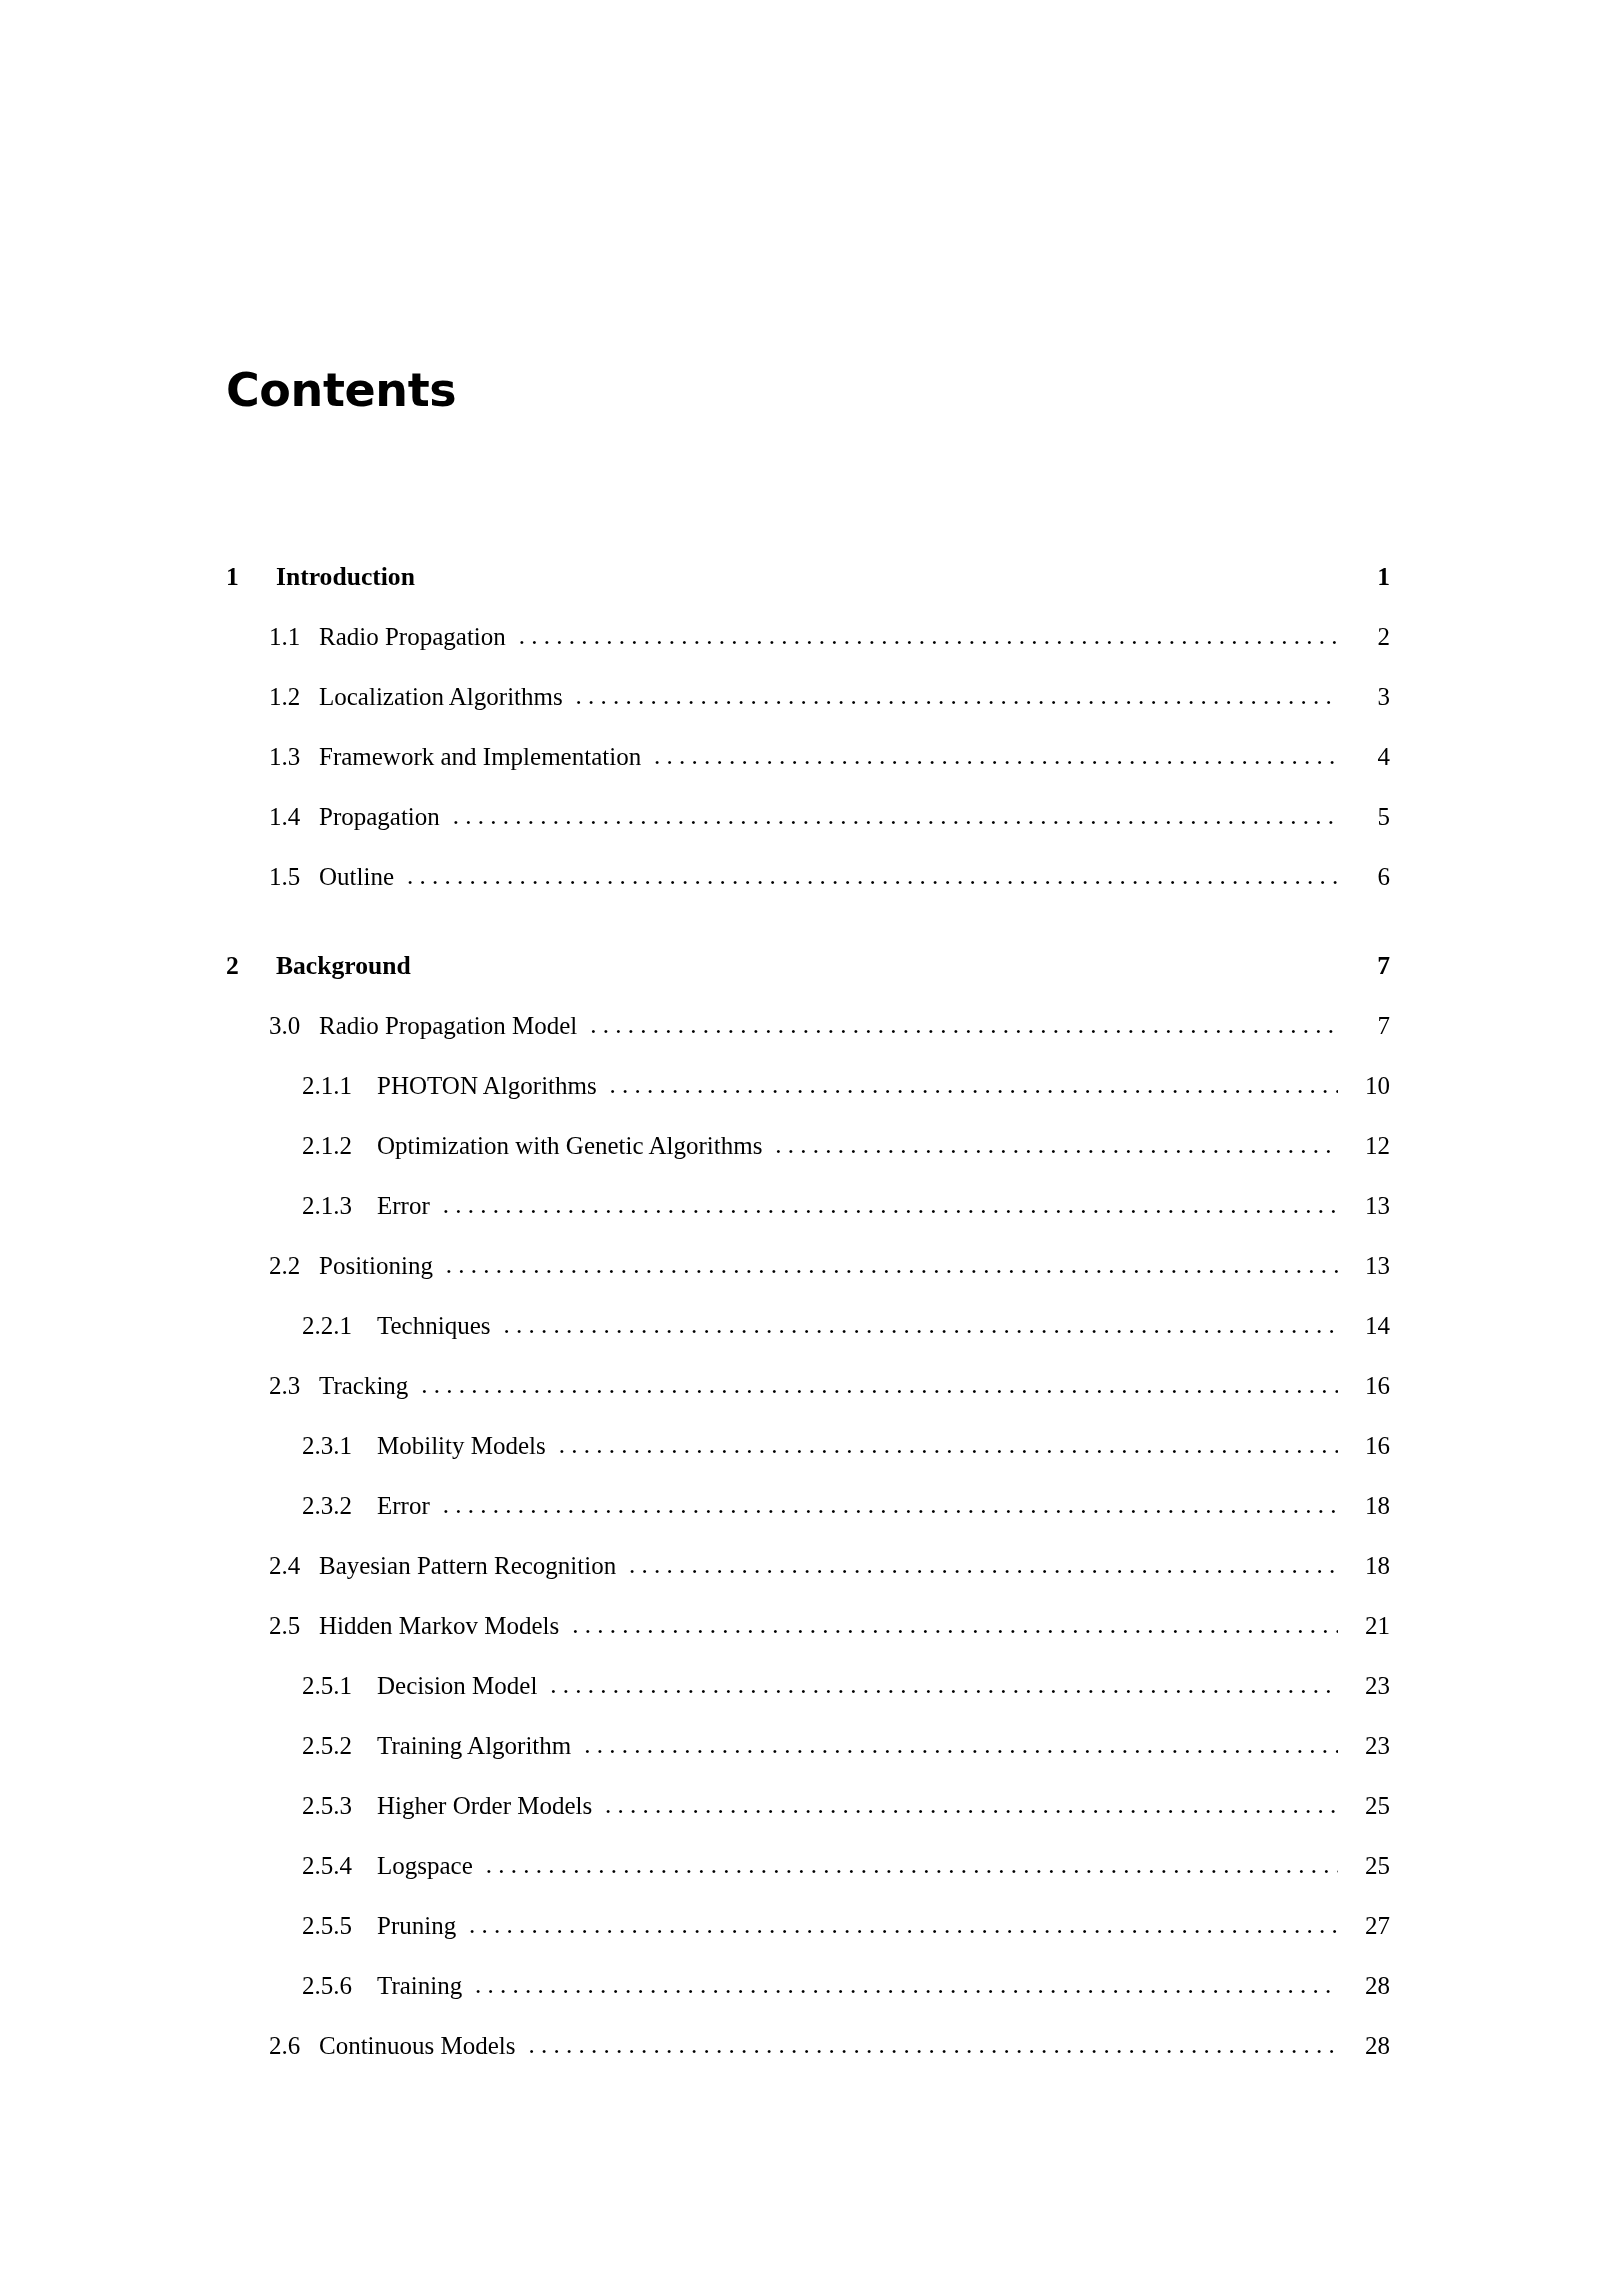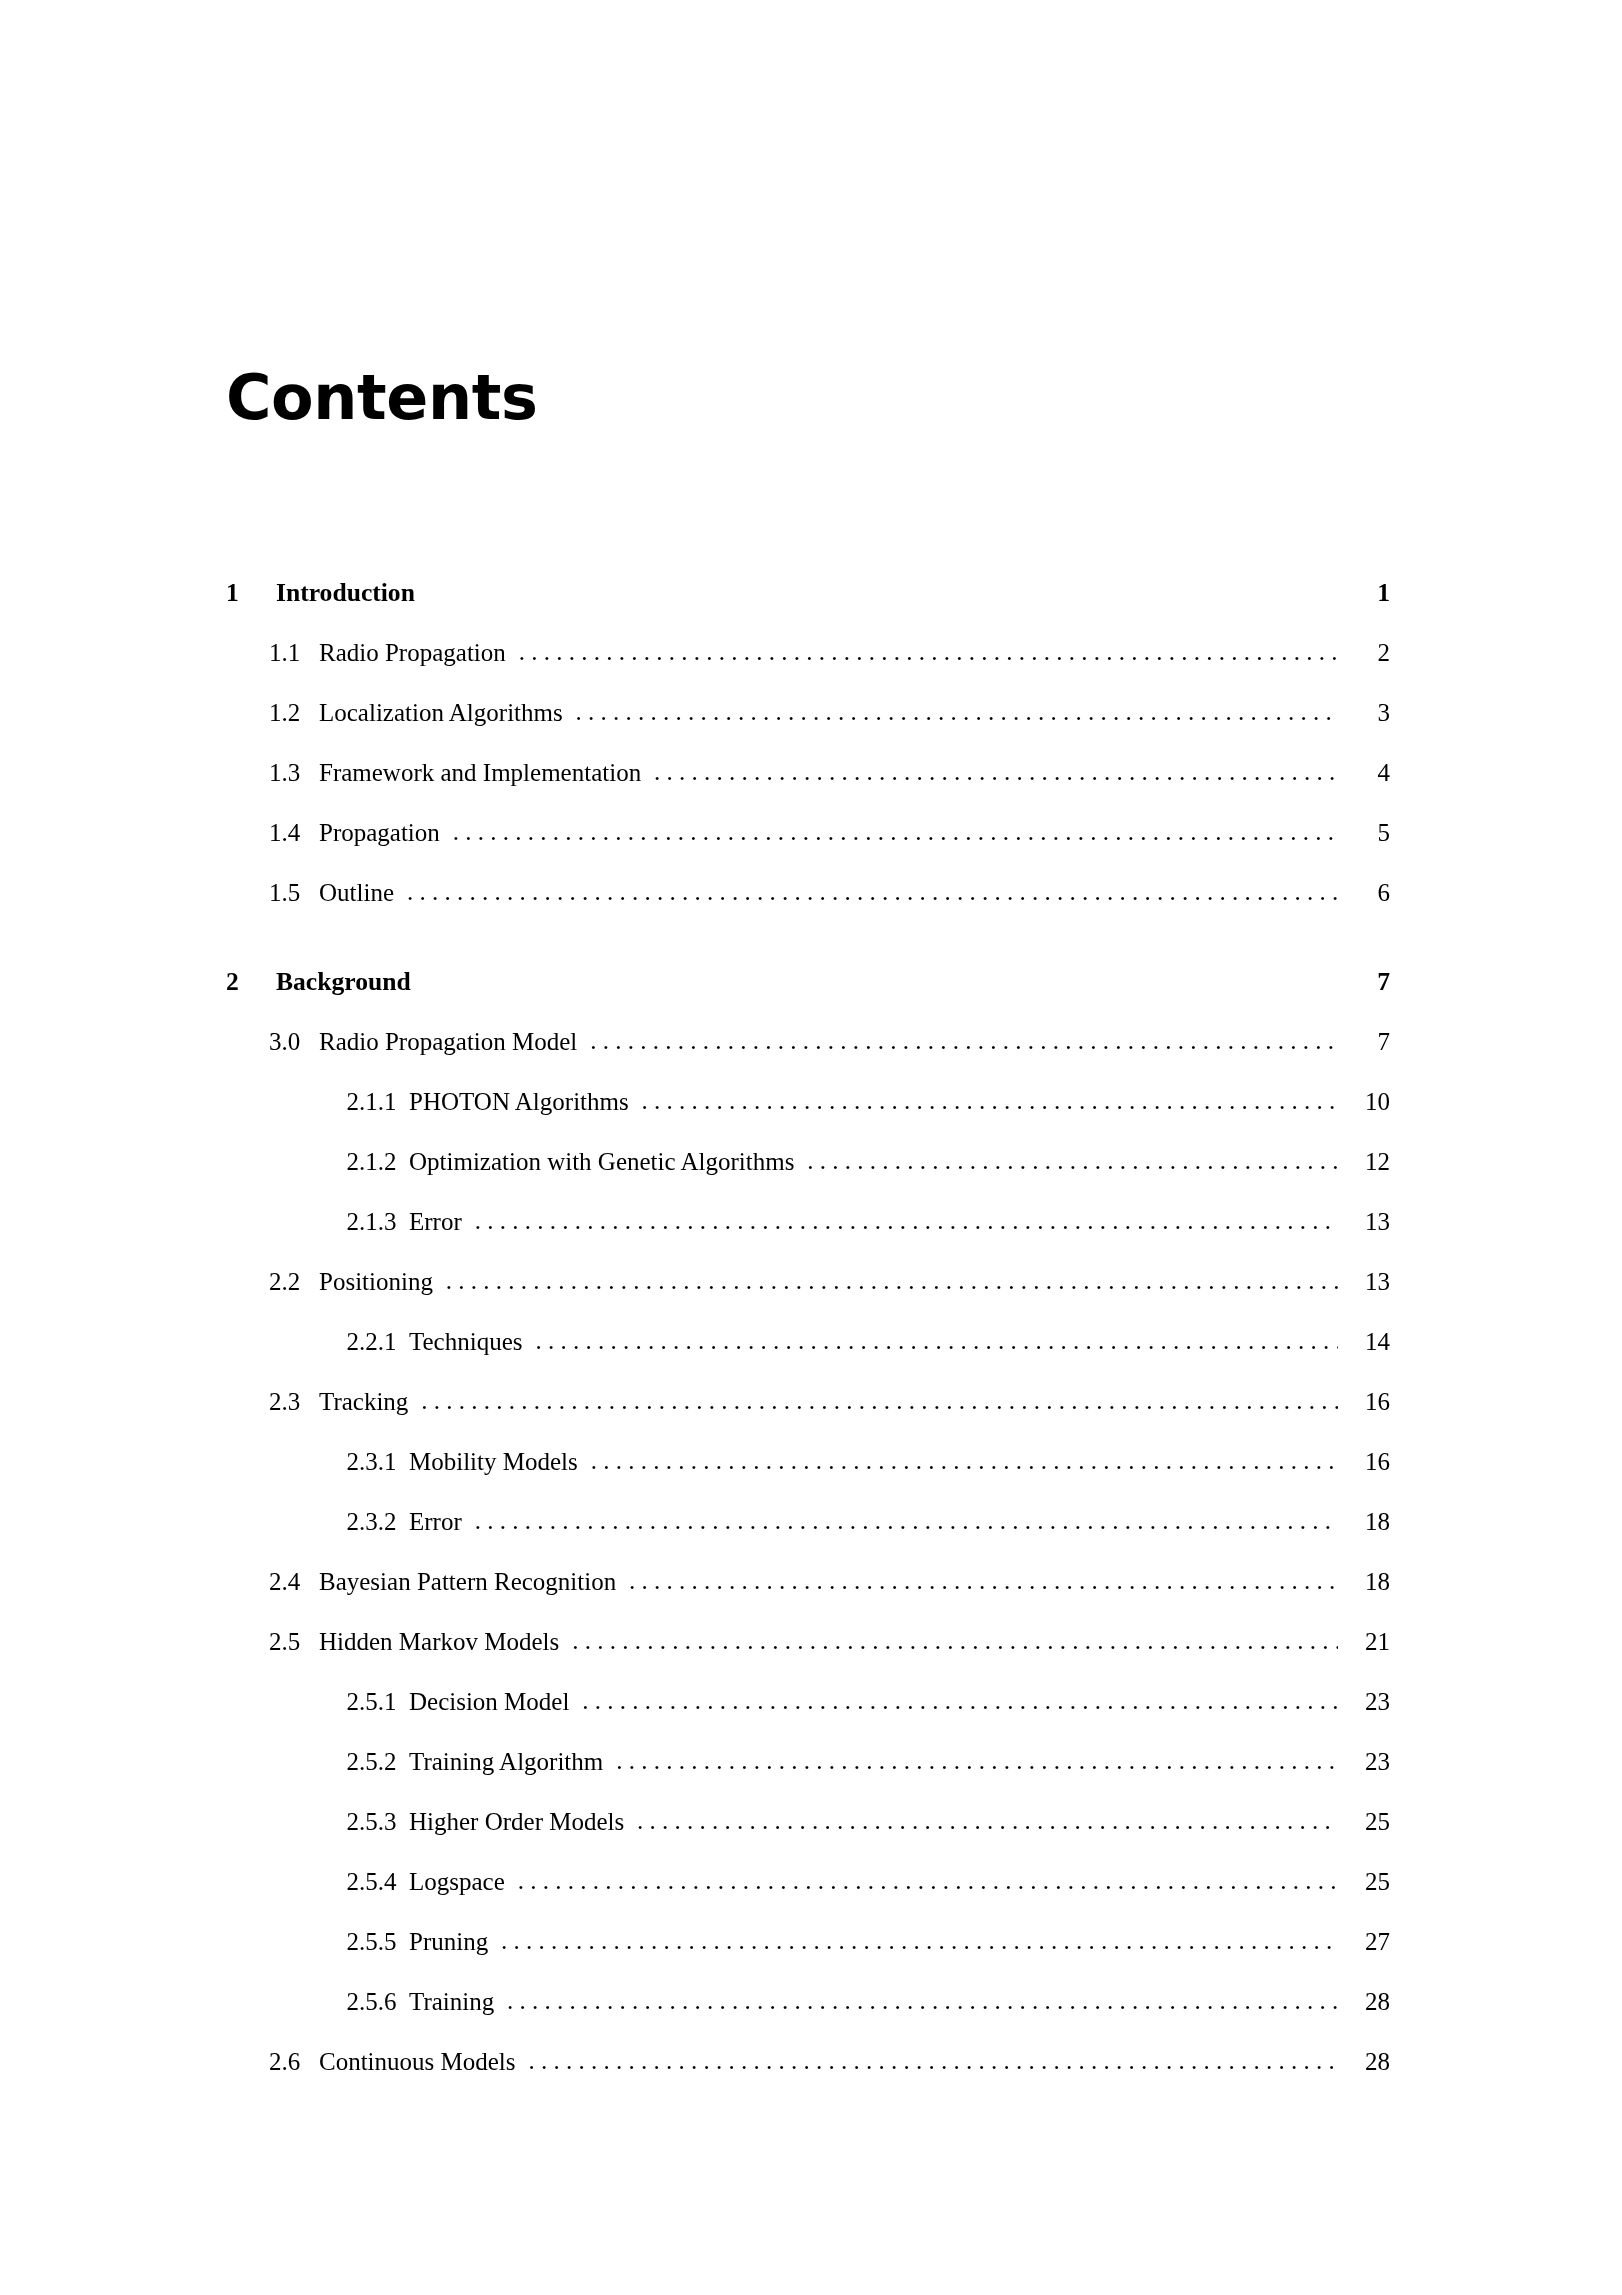--- a/index.html
+++ b/index.html
@@ -19,21 +19,21 @@
   }
   .content-wrap {
     position: absolute;
     left: 226px;
     top: 0;
     width: 1201px;
   }
   .toc-title {
     font-family: "DejaVu Sans", sans-serif;
     font-weight: bold;
-    font-size: 62px;
+    font-size: 46px;
     letter-spacing: -0.4px;
     margin: 0;
     padding-top: 367px;
     line-height: 1.0;
     color: #000000;
   }
   .toc-list {
     margin: 0;
     padding: 0;
     list-style: none;
@@ -71,22 +71,22 @@
     flex: 0 0 50px;
     margin-left: 43px;
     text-align: left;
   }
   .lvl-subsection {
     height: 60px;
   }
   .lvl-subsection .num {
     width: 75px;
     flex: 0 0 75px;
-    margin-left: 108px;
-    text-align: center;
+    margin-left: 76px;
+    text-align: left;
   }
   .label {
     white-space: nowrap;
     padding-right: 9.7px;
   }
   .dots {
     flex: 1 1 auto;
     overflow: hidden;
     white-space: nowrap;
     color: #000000;

